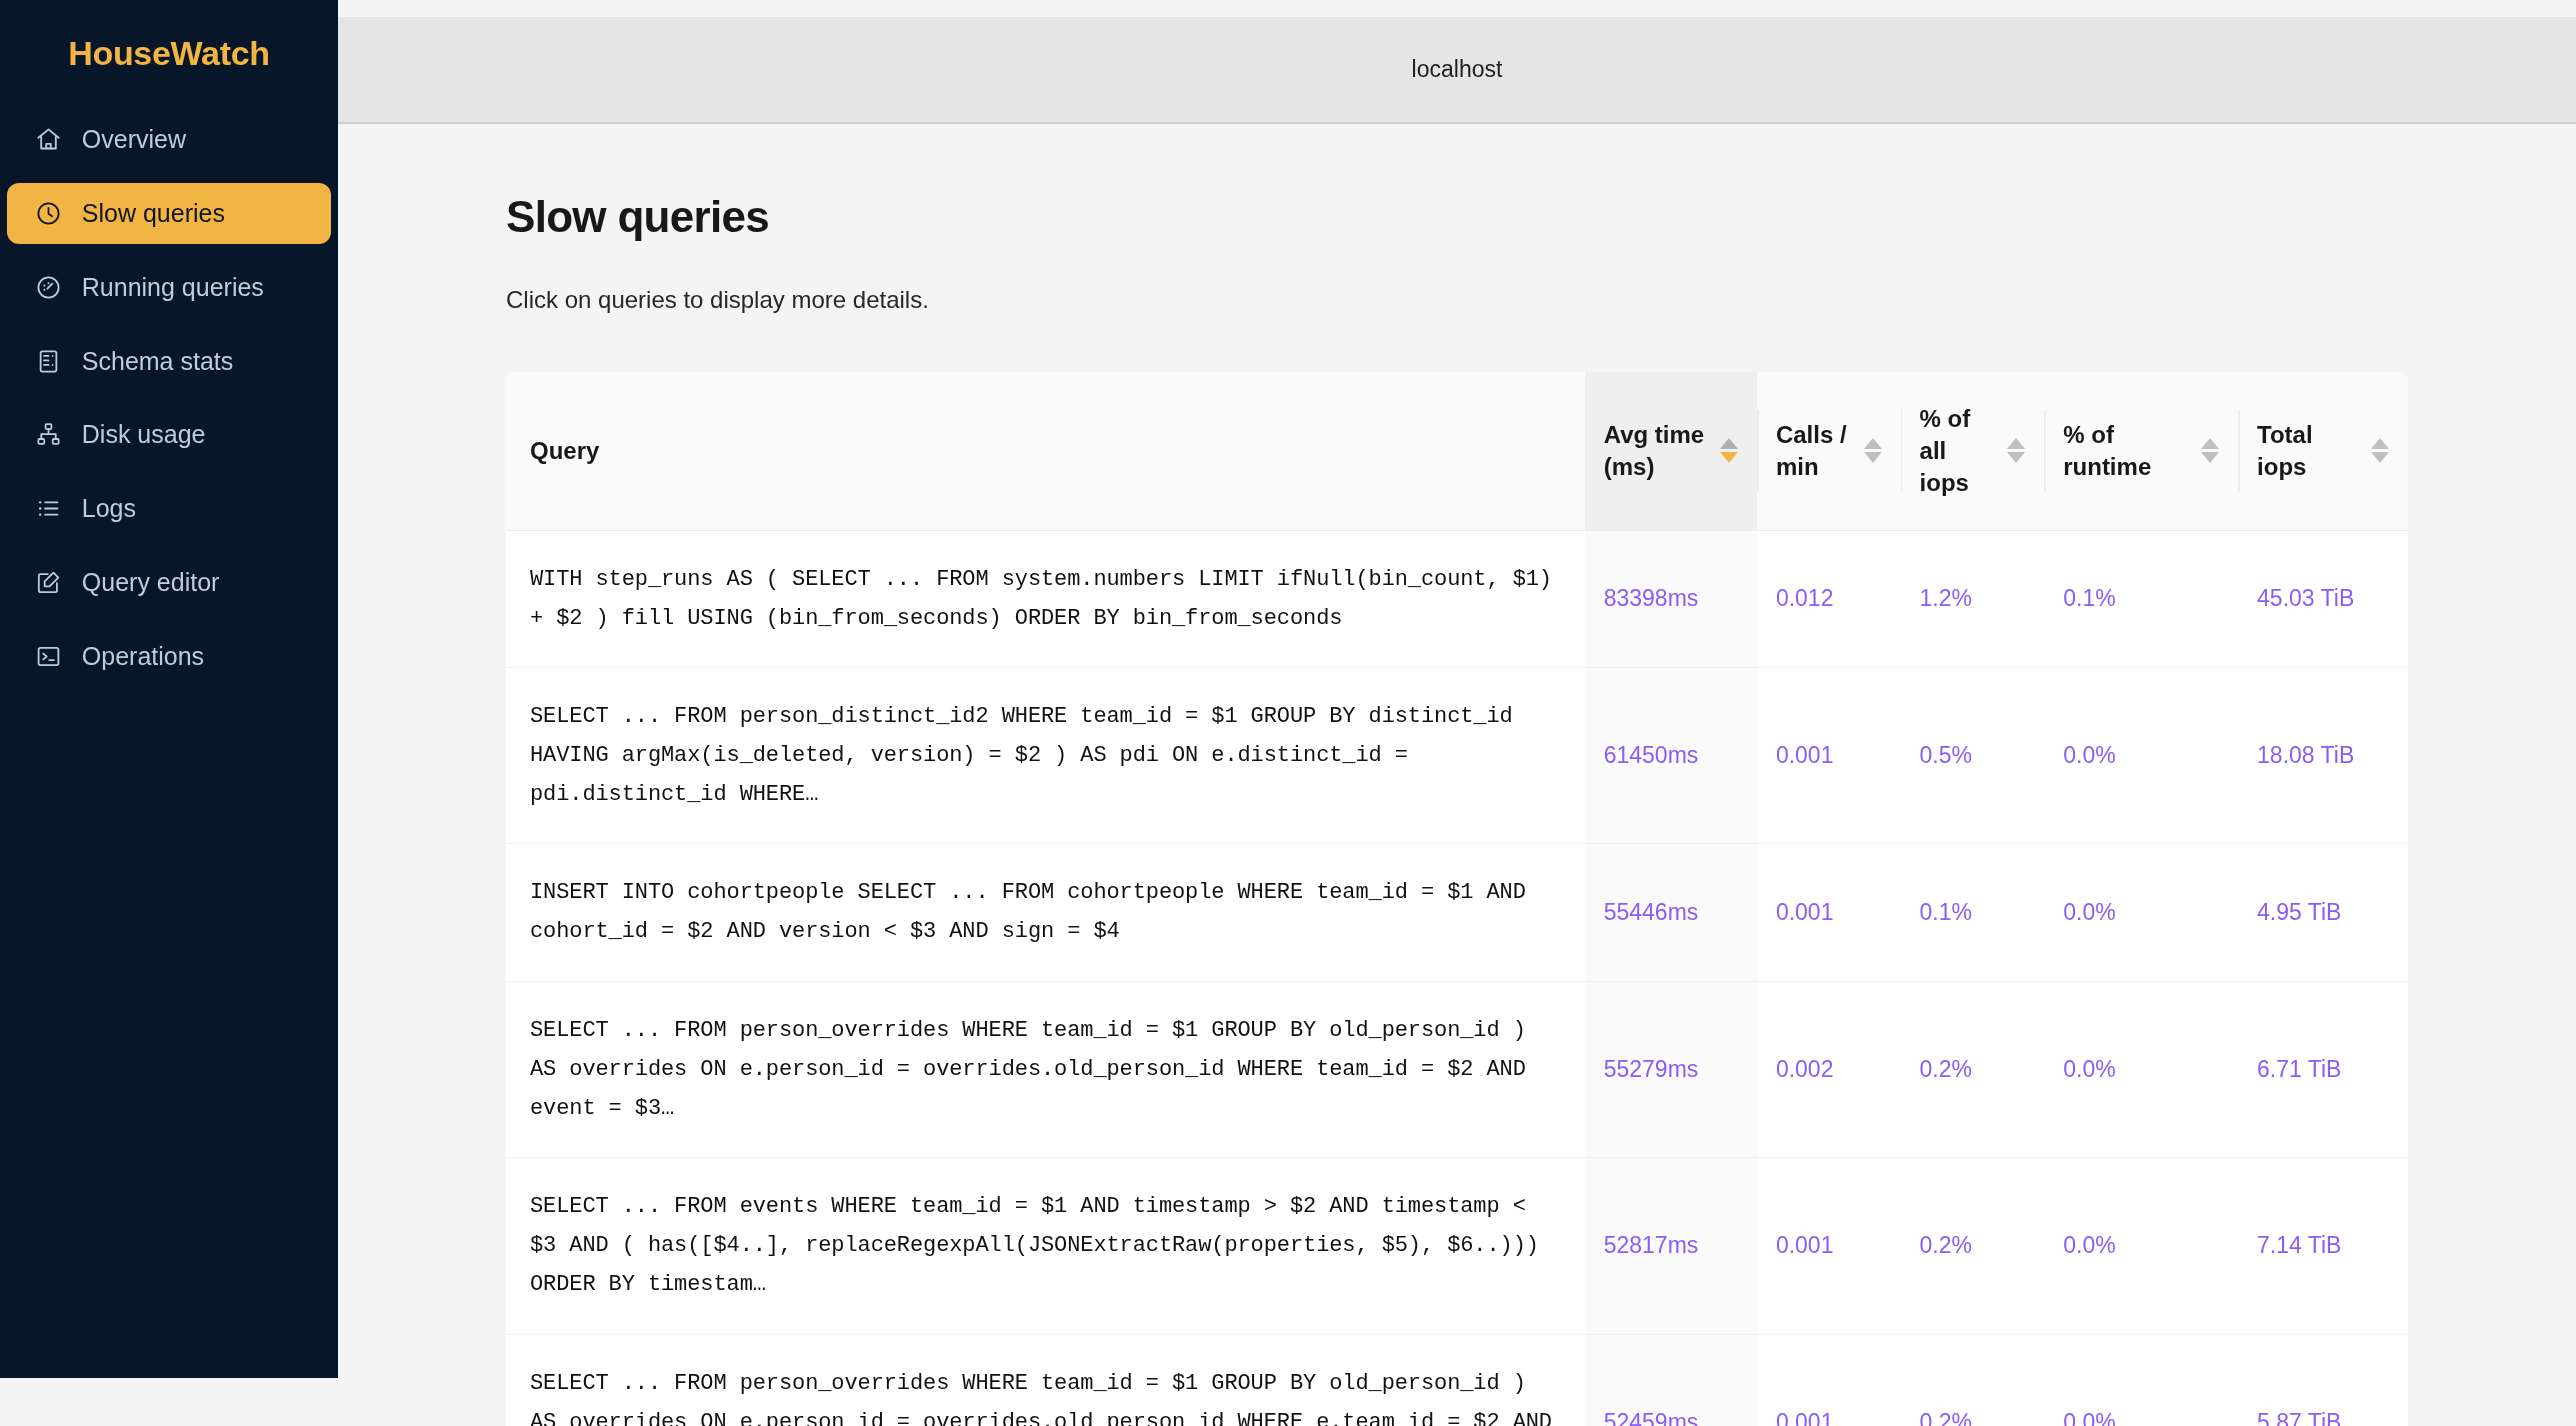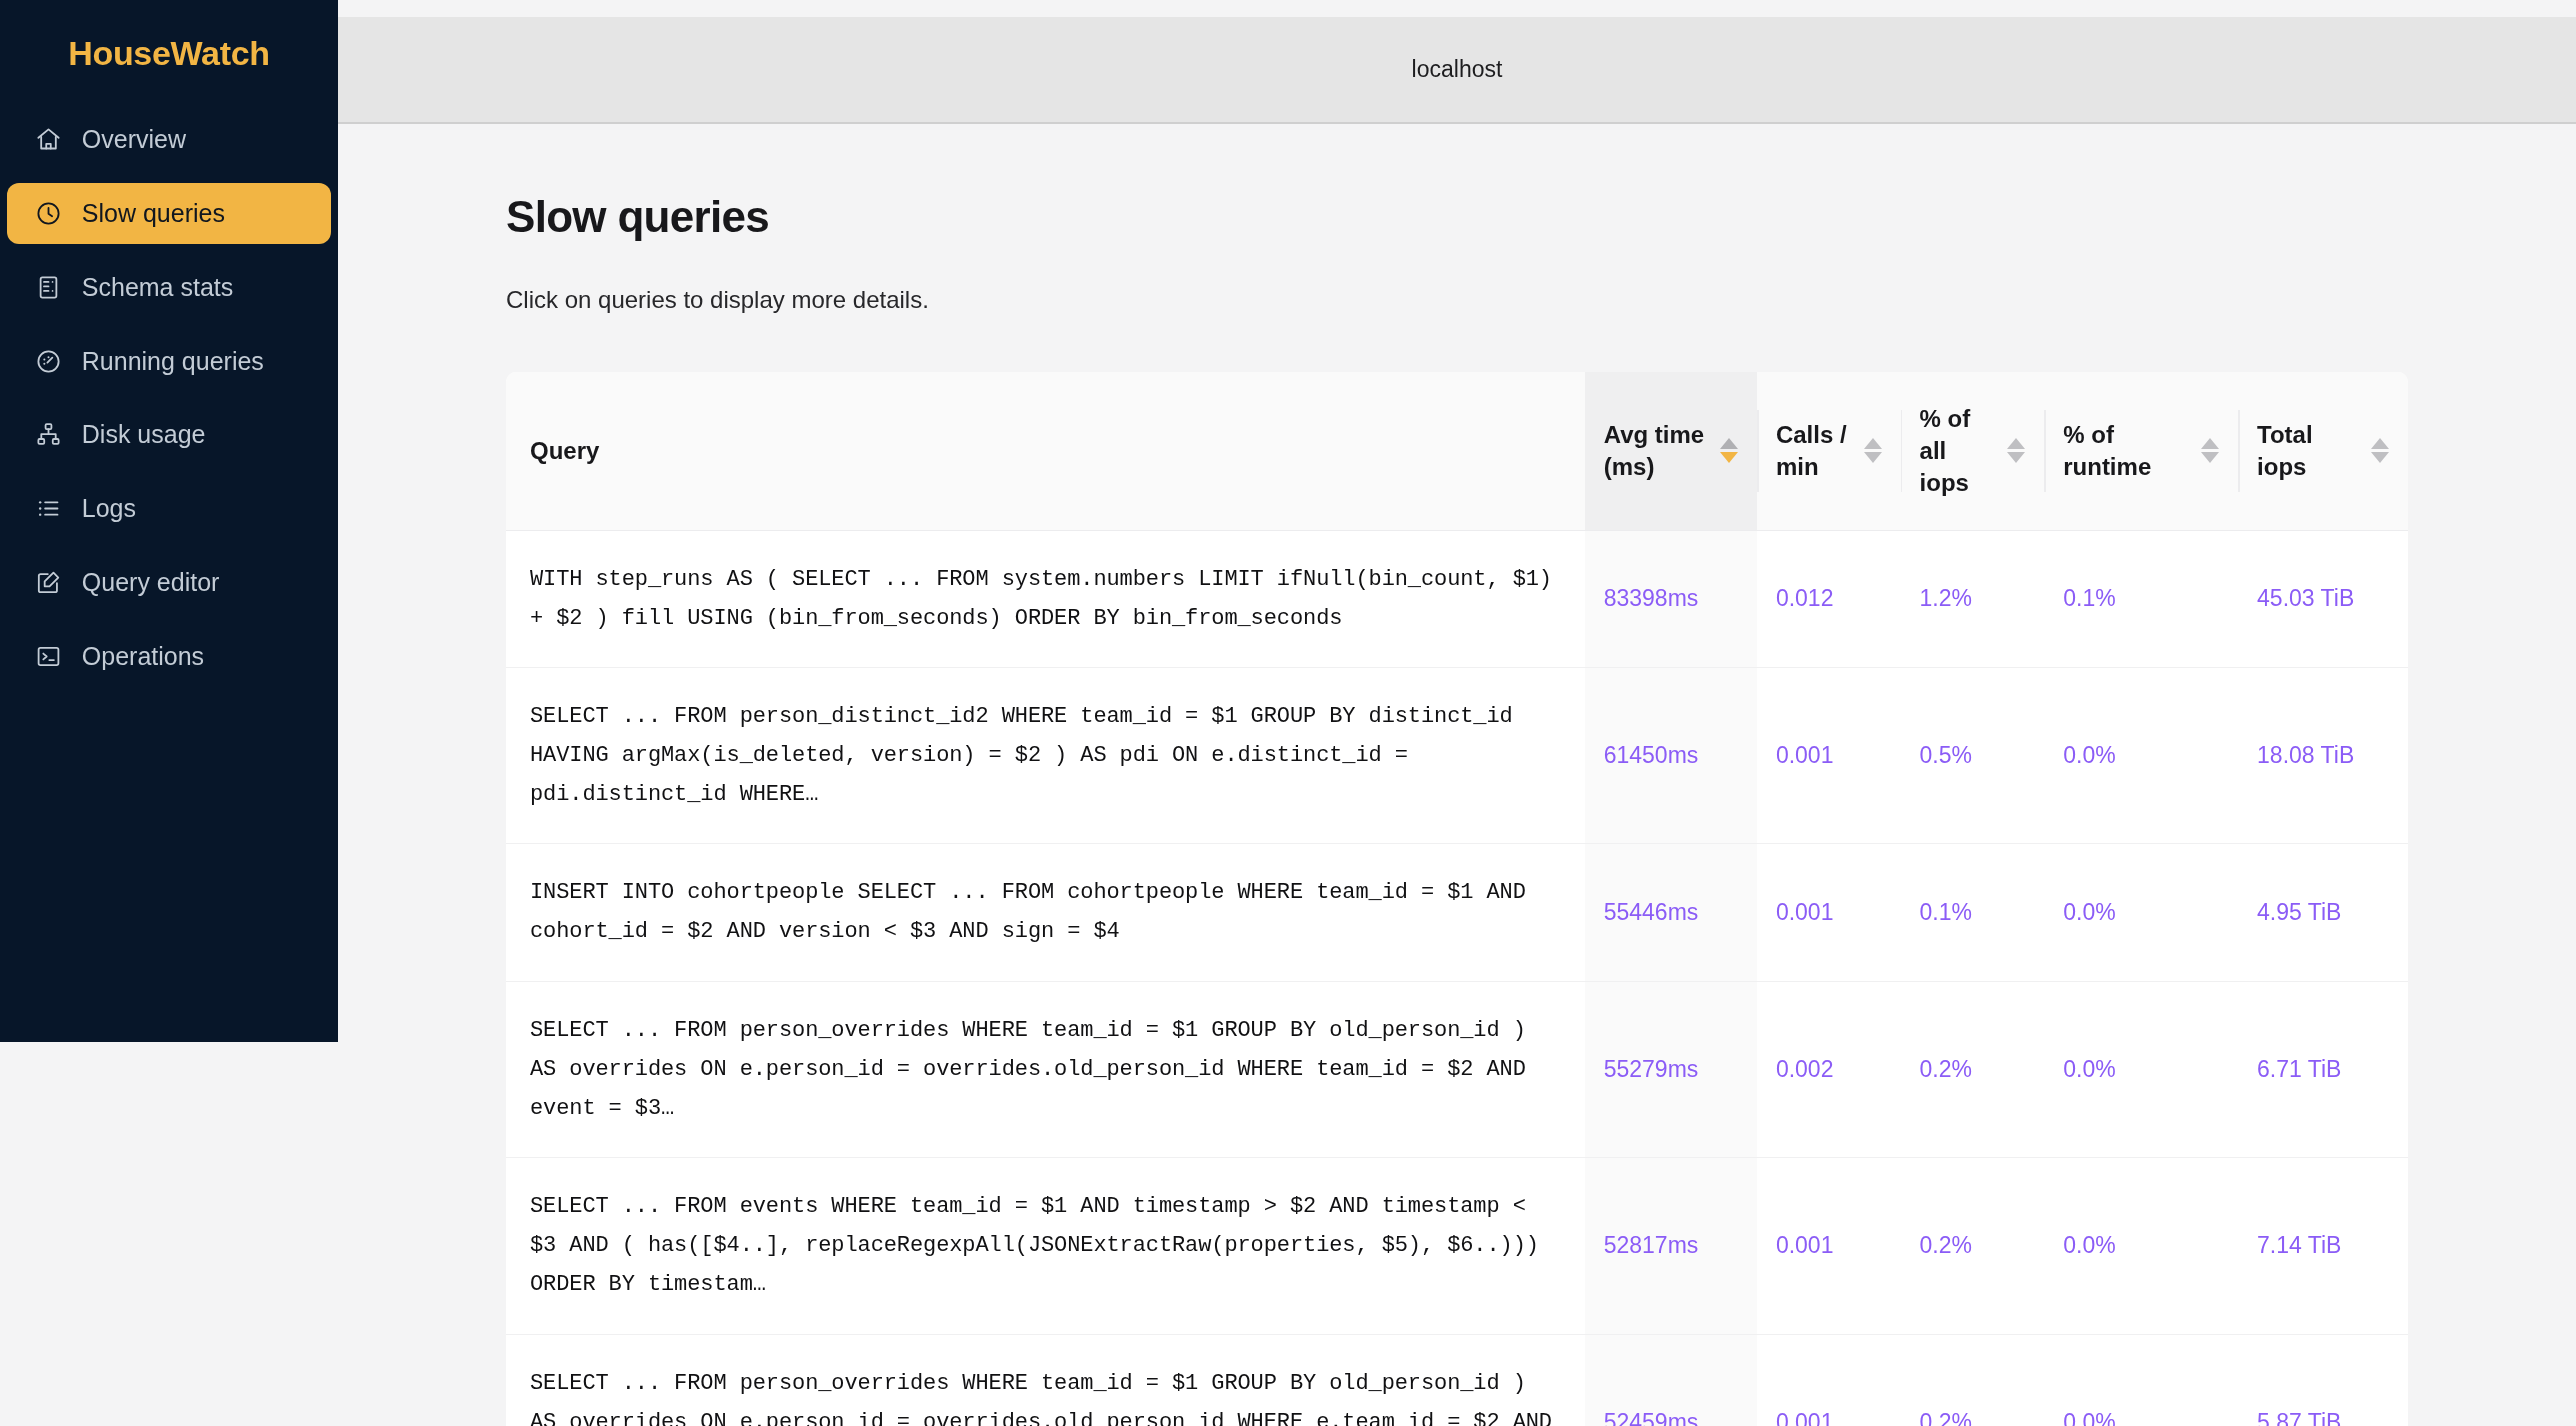--- a/index.html
+++ b/index.html
@@ -6,21 +6,21 @@
   html, body {
     width: 2576px; height: 1427px;
     overflow: hidden;
     font-family: "Liberation Sans", sans-serif;
     background: #f4f4f5;
   }
   .app { display: flex; width: 2576px; height: 1427px; }
 
   
   .sidebar {
-    width: 338px; min-width: 338px; height: 1042px;
+    width: 338px; min-width: 338px; height: 1378px;
     background: #071629;
     padding-top: 24px;
     overflow: hidden;
   }
   .brand {
     color: #f2b544;
     font-size: 34px;
     font-weight: bold;
     text-align: center;
     letter-spacing: -0.3px;
@@ -206,39 +206,39 @@
             <svg viewBox="0 0 24 24" fill="none" stroke="currentColor" stroke-width="1.6" stroke-linecap="round" stroke-linejoin="round">
               <circle cx="12" cy="12" r="9"></circle>
               <path d="M12 7v5.2l3.2 2.2"></path>
             </svg>
           </span>
           <span>Slow queries</span>
         </div>
         <div class="nav-item">
           <span class="ico">
             <svg viewBox="0 0 24 24" fill="none" stroke="currentColor" stroke-width="1.6" stroke-linecap="round" stroke-linejoin="round">
-              <rect x="5" y="3" width="14" height="18" rx="1.6"></rect>
-              <path d="M8 7h4M8 11h4M8 15h4"></path>
-              <circle cx="15.6" cy="7" r=".75" fill="currentColor" stroke="none"></circle>
-              <circle cx="15.6" cy="15" r=".75" fill="currentColor" stroke="none"></circle>
-            </svg>
-          </span>
-          <span>Schema stats</span>
-        </div>
-        <div class="nav-item">
-          <span class="ico">
-            <svg viewBox="0 0 24 24" fill="none" stroke="currentColor" stroke-width="1.6" stroke-linecap="round" stroke-linejoin="round">
               <circle cx="12" cy="12" r="9"></circle>
               <path d="M15.4 8.6 11 13"></path>
               <circle cx="8.3" cy="10.2" r=".9" fill="currentColor" stroke="none"></circle>
               <circle cx="12" cy="8.3" r=".9" fill="currentColor" stroke="none"></circle>
               <circle cx="8.3" cy="14" r=".9" fill="currentColor" stroke="none"></circle>
             </svg>
           </span>
           <span>Running queries</span>
+        </div>
+        <div class="nav-item">
+          <span class="ico">
+            <svg viewBox="0 0 24 24" fill="none" stroke="currentColor" stroke-width="1.6" stroke-linecap="round" stroke-linejoin="round">
+              <rect x="5" y="3" width="14" height="18" rx="1.6"></rect>
+              <path d="M8 7h4M8 11h4M8 15h4"></path>
+              <circle cx="15.6" cy="7" r=".75" fill="currentColor" stroke="none"></circle>
+              <circle cx="15.6" cy="15" r=".75" fill="currentColor" stroke="none"></circle>
+            </svg>
+          </span>
+          <span>Schema stats</span>
         </div>
         <div class="nav-item">
           <span class="ico">
             <svg viewBox="0 0 24 24" fill="none" stroke="currentColor" stroke-width="1.6" stroke-linecap="round" stroke-linejoin="round">
               <rect x="9.4" y="2.8" width="5.2" height="4.4" rx="1"></rect>
               <rect x="3" y="16" width="5.2" height="4.4" rx="1"></rect>
               <rect x="15.8" y="16" width="5.2" height="4.4" rx="1"></rect>
               <path d="M12 7.2v4.4M5.6 16v-4.4h12.8V16"></path>
             </svg>
           </span>

